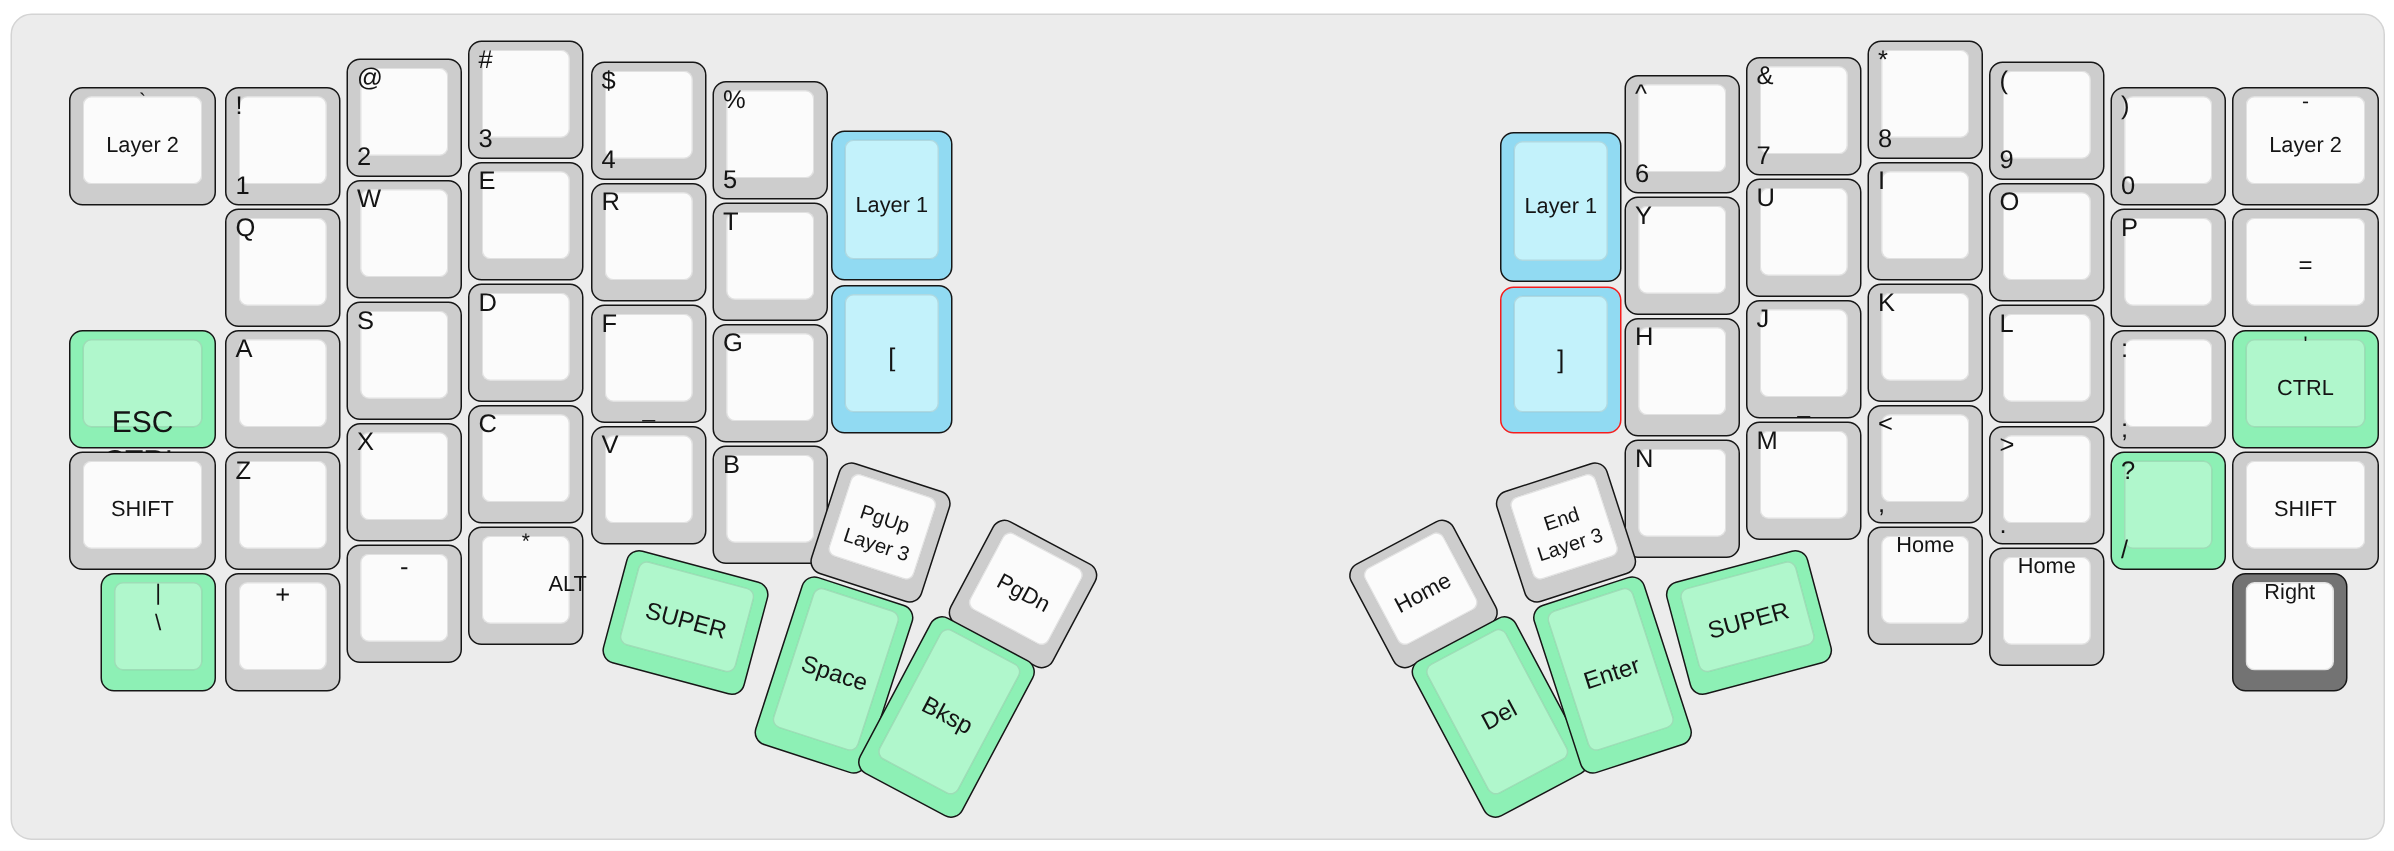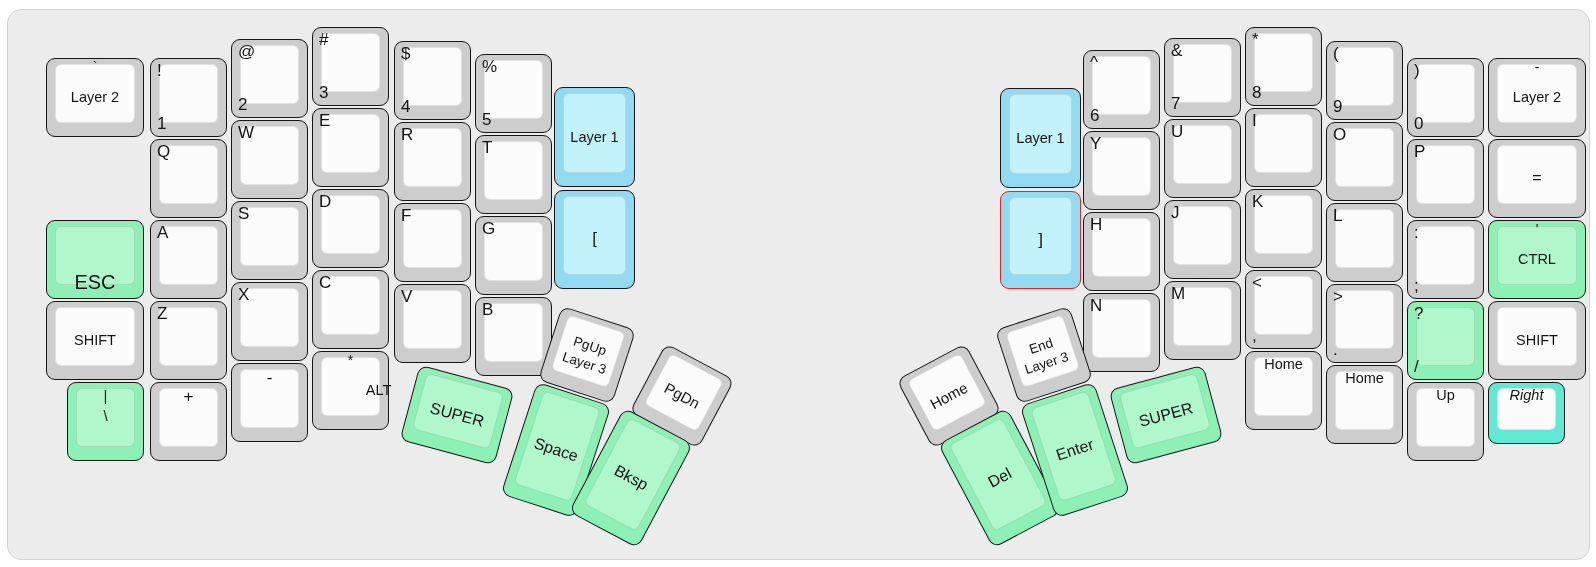--- a/index.html
+++ b/index.html
@@ -319,26 +319,20 @@
     <div class="key" style="left: 1399px; top: 210px; width: 77px; height: 79px; background: rgb(205, 205, 205); border-color: rgb(22, 22, 22);">
       <div class="cap" style="background: rgb(251, 251, 251);"></div>
       <span class="lbl tl">:</span>
       <span class="lbl bl">;</span>
     </div>
     <div class="key" style="left: 1399px; top: 291px; width: 77px; height: 79px; background: rgb(141, 240, 181); border-color: rgb(22, 22, 22);">
       <div class="cap" style="background: rgb(176, 247, 204);"></div>
       <span class="lbl tl">?</span>
       <span class="lbl bl">/</span>
     </div>
-    <div class="key" style="left: 1399px; top: 372px; width: 77px; height: 79px; background: rgb(205, 205, 205); border-color: rgb(22, 22, 22);">
-      <div class="cap" style="background: rgb(251, 251, 251);"></div>
-      <div class="cc vtop" style="font-size: 14.5px;">
-        <span>Up</span>
-      </div>
-    </div>
     <div class="key" style="left: 1480px; top: 48px; width: 98px; height: 79px; background: rgb(205, 205, 205); border-color: rgb(22, 22, 22);">
       <div class="cap" style="background: rgb(251, 251, 251);"></div>
       <span class="lbl tc">-</span>
       <div class="cc" style="font-size: 14.5px;">
         <span>Layer 2</span>
       </div>
     </div>
     <div class="key" style="left: 1480px; top: 129px; width: 98px; height: 79px; background: rgb(205, 205, 205); border-color: rgb(22, 22, 22);">
       <div class="cap" style="background: rgb(251, 251, 251);"></div>
       <div class="cc" style="font-size: 16px;">
@@ -351,21 +345,21 @@
       <div class="cc" style="font-size: 14.5px;">
         <span>CTRL</span>
       </div>
     </div>
     <div class="key" style="left: 1480px; top: 291px; width: 98px; height: 79px; background: rgb(205, 205, 205); border-color: rgb(22, 22, 22);">
       <div class="cap" style="background: rgb(251, 251, 251);"></div>
       <div class="cc" style="font-size: 14.5px;">
         <span>SHIFT</span>
       </div>
     </div>
-    <div class="key" style="left: 1480px; top: 372px; width: 77px; height: 62px; background: #5eead4; border-color: rgb(22, 22, 22); font-style: italic;">
+    <div class="key" style="left: 1480px; top: 372px; width: 77px; height: 79px; background: #737373; border-color: rgb(22, 22, 22);">
       <div class="cap" style="background: rgb(251, 251, 251);"></div>
       <div class="cc vtop" style="font-size: 14.5px;">
         <span>Right</span>
       </div>
     </div>
     <div class="key" style="left: 902px; top: 347px; width: 78px; height: 78px; background: rgb(205, 205, 205); border-color: rgb(22, 22, 22); transform: rotate(-28deg);">
       <div class="cap" style="background: rgb(251, 251, 251);"></div>
       <div class="cc" style="font-size: 15px;">
         <span>Home</span>
       </div>

